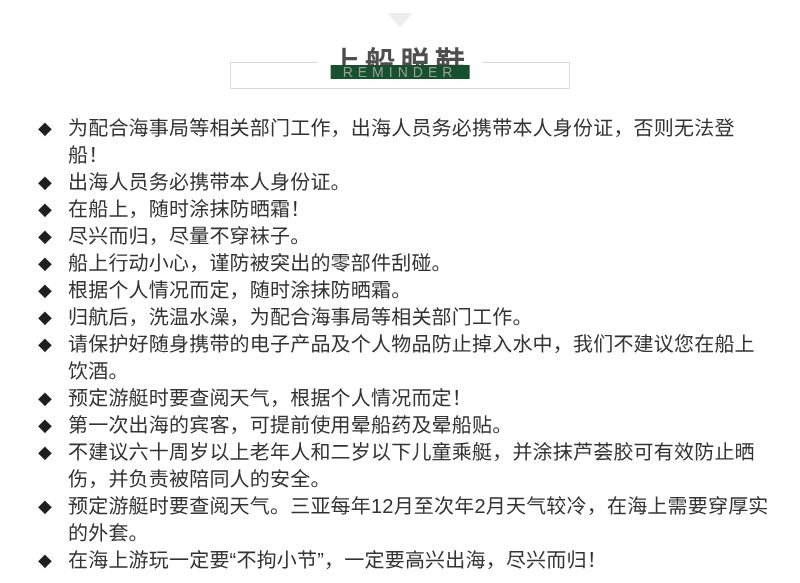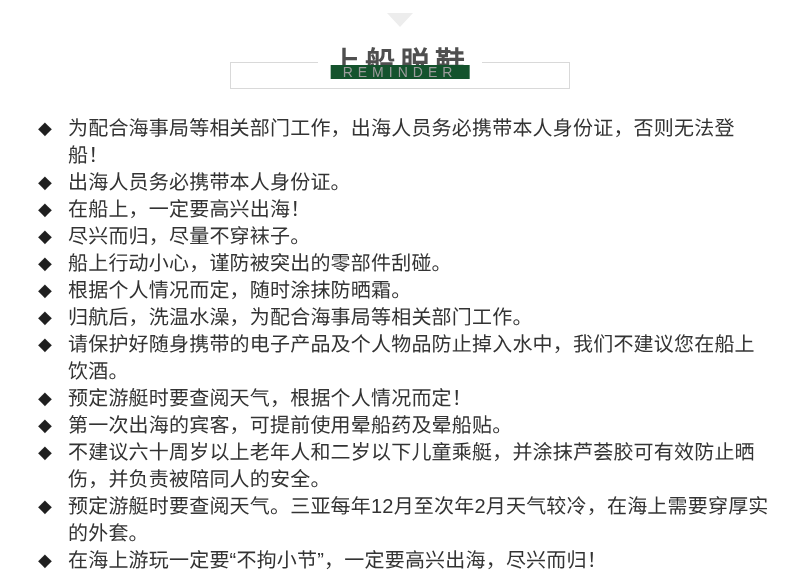--- a/index.html
+++ b/index.html
@@ -106,21 +106,21 @@
       <span class="reminder-text">为配合海事局等相关部门工作，出海人员务必携带本人身份证，否则无法登船！</span>
     </li>
 
     <li class="reminder-item">
       <span class="bullet">◆</span>
       <span class="reminder-text">出海人员务必携带本人身份证。</span>
     </li>
 
     <li class="reminder-item">
       <span class="bullet">◆</span>
-      <span class="reminder-text">在船上，一定要高兴出海！</span>
+      <span class="reminder-text">在船上，随时涂抹防晒霜！</span>
     </li>
 
     <li class="reminder-item">
       <span class="bullet">◆</span>
       <span class="reminder-text">尽兴而归，尽量不穿袜子。</span>
     </li>
 
     <li class="reminder-item">
       <span class="bullet">◆</span>
       <span class="reminder-text">船上行动小心，谨防被突出的零部件刮碰。</span>

